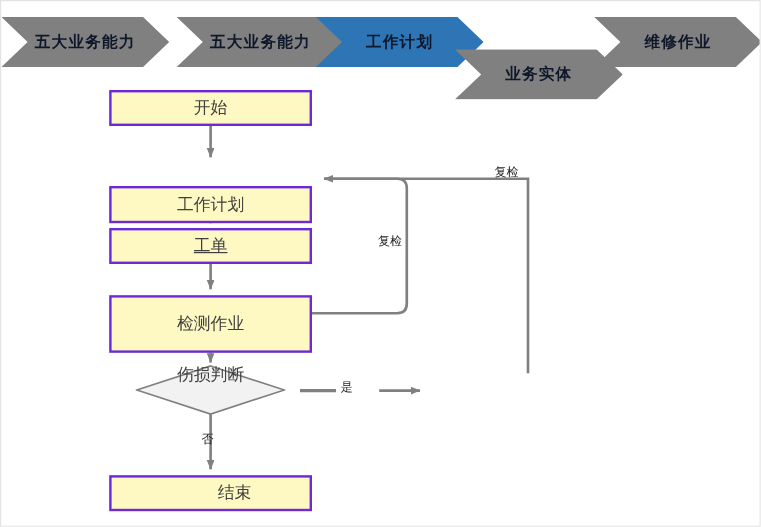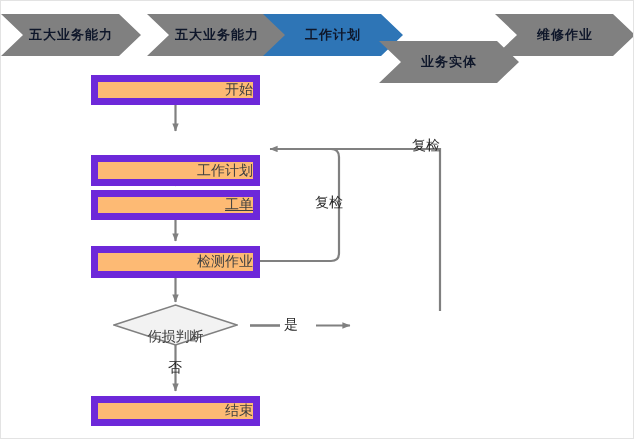--- a/index.html
+++ b/index.html
@@ -46,47 +46,47 @@
   
   #flow {
     position: absolute;
     left: 0;
     top: 0;
     width: 634px;
     height: 439px;
   }
   .node {
     position: absolute;
-    background: #fdba74;
-    border: 7px solid #6d28d9;
+    background: #fef9c3;
+    border: 2px solid #6d28d9;
     box-sizing: border-box;
     display: flex;
     align-items: center;
-    justify-content: flex-end;
+    justify-content: center;
     color: #404040;
     font-size: 14px;
     white-space: nowrap;
   }
   .diamond-wrap {
     position: absolute;
     display: flex;
-    align-items: flex-end;
+    align-items: flex-start;
     justify-content: center;
   }
   .diamond-label {
     position: relative;
     z-index: 2;
     color: #404040;
     font-size: 14px;
     white-space: nowrap;
   }
   .edge-label {
     position: absolute;
     color: #262626;
-    font-size: 14px;
+    font-size: 10px;
     white-space: nowrap;
   }
   svg.wires {
     position: absolute;
     left: 0;
     top: 0;
     width: 634px;
     height: 439px;
     pointer-events: none;
   }
@@ -152,21 +152,21 @@
     </div>
 
     <div class="node" style="left:90px; top:134px; width:169px; height:31px;margin-top:20px;">
       <span>工作计划</span>
     </div>
 
     <div class="node" style="left:90px; top:189px; width:169px; height:30px;text-decoration:underline;">
       <span>工单</span>
     </div>
 
-    <div class="node" style="left:90px; top:245px; width:169px; height:32px;">
+    <div class="node" style="left:90px; top:245px; width:169px; height:48px;">
       <span>检测作业</span>
     </div>
 
     <div class="diamond-wrap" style="left:112px; top:303px; width:125px; height:42px;">
       <svg width="125" height="42" viewBox="0 0 125 42" style="position:absolute;left:0;top:0;">
         <polygon points="62.5,1 124,21 62.5,41 1,21" fill="#f2f2f2" stroke="#808080" stroke-width="1.4"></polygon>
       </svg>
       <span class="diamond-label">伤损判断</span>
     </div>
 

